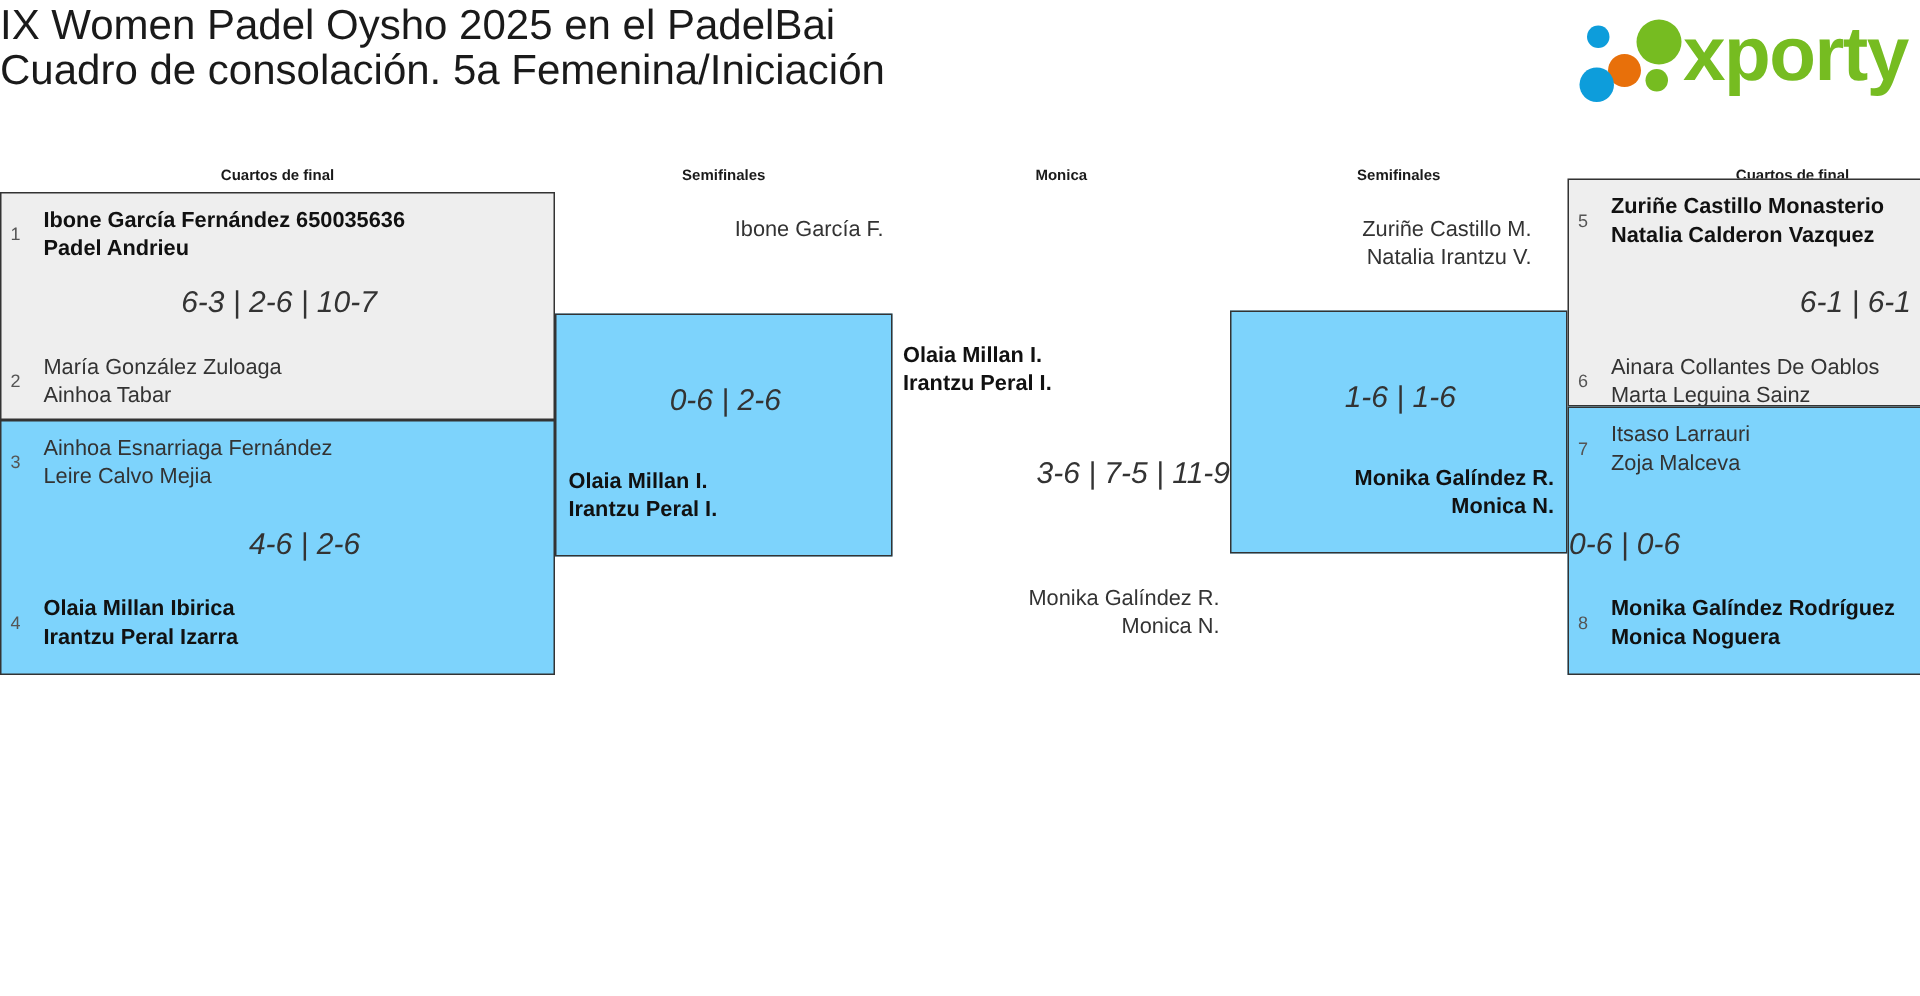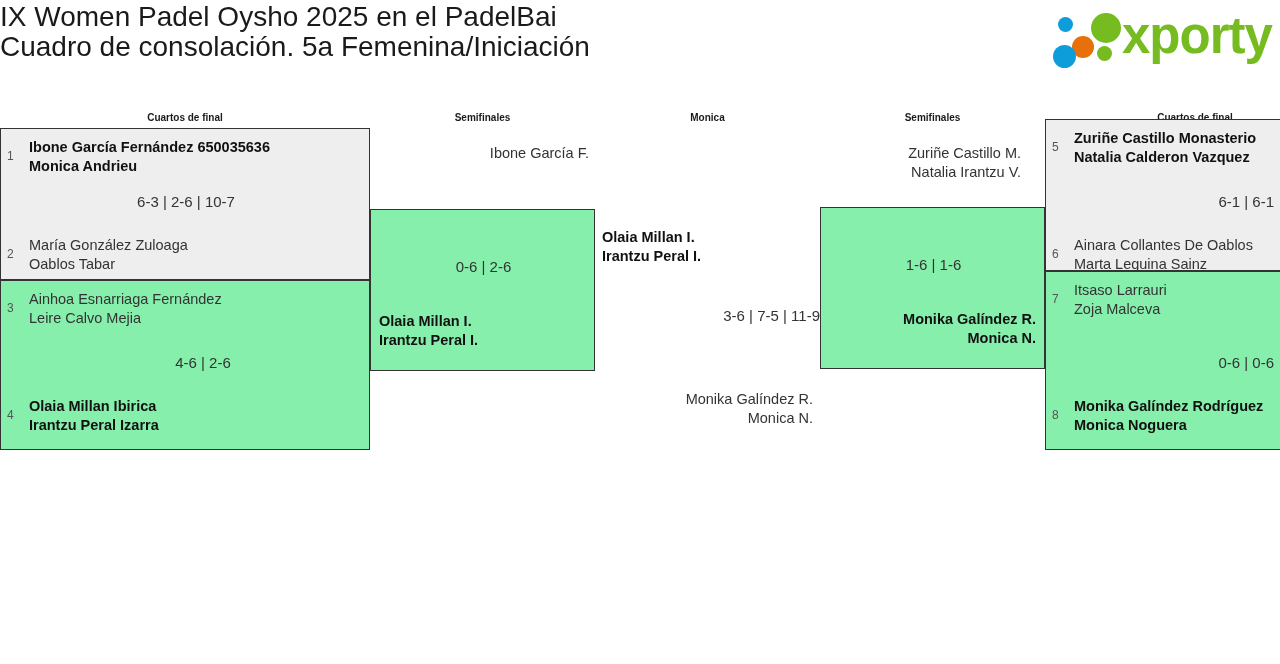--- a/index.html
+++ b/index.html
@@ -81,21 +81,21 @@
     text-align: center;
     color: #1a1a1a;
     white-space: nowrap;
     margin-top: 17px;
   }
 
   .match-box {
     position: absolute;
     border: 1px solid #333333;
     box-sizing: border-box;
-    background: #86efac;
+    background: #7dd3fc;
   }
   .match-box.shaded { background: #eeeeee; }
   .match-box.no-box { border: none; background: transparent; }
 
   .team {
     position: absolute;
     left: 0;
     width: 100%;
     box-sizing: border-box;
     font-size: 14.5px;
@@ -112,24 +112,25 @@
     top: 9px;
   }
   .team .names { display: block; }
   .team .nm { display: block; white-space: nowrap; }
 
   .team.left-align { text-align: left; }
   .team.right-align { text-align: right; }
 
   .score {
     position: absolute;
-    font-size: 15px;
+    font-size: 20px;
     line-height: 18px;
     color: #333333;
     white-space: nowrap;
+    font-style: italic;
   }
 </style>
 </head>
 <body>
 
 <div id="header">
 
   <div id="title-block">
     <div class="title-line">IX Women Padel Oysho 2025 en el PadelBai</div>
     <div class="title-line">Cuadro de consolación. 5a Femenina/Iniciación</div>
@@ -154,29 +155,29 @@
   <div class="col-header" style="left:370px; width:225px;">Semifinales</div>
   <div class="col-header" style="left:595px; width:225px;">Monica</div>
   <div class="col-header" style="left:820px; width:225px;">Semifinales</div>
   <div class="col-header" style="left:1045px; width:300px; text-align:center;">Cuartos de final</div>
 
   <div class="match-box shaded" style="left:0px; top:36px; width:370px; height:152px;">
     <div class="team bold left-align" style="top:9px; padding-left:28px; padding-right:6px;">
       <span class="seed" style="left:6px; top:9px;">1</span>
       <span class="names">
         <span class="nm">Ibone García Fernández 650035636</span>
-        <span class="nm">Monica Andrieu</span>
+        <span class="nm">Padel Andrieu</span>
       </span>
     </div>
     <div class="score" style="left:0px; top:64px; width:370px; text-align:center;">6-3 | 2-6 | 10-7</div>
     <div class="team left-align" style="top:107px; padding-left:28px; padding-right:6px;">
       <span class="seed" style="left:6px; top:9px;">2</span>
       <span class="names">
         <span class="nm">María González Zuloaga</span>
-        <span class="nm">Oablos Tabar</span>
+        <span class="nm">Ainhoa Tabar</span>
       </span>
     </div>
   </div>
 
   <div class="match-box" style="left:0px; top:188px; width:370px; height:170px;">
     <div class="team left-align" style="top:9px; padding-left:28px; padding-right:6px;">
       <span class="seed" style="left:6px; top:9px;">3</span>
       <span class="names">
         <span class="nm">Ainhoa Esnarriaga Fernández</span>
         <span class="nm">Leire Calvo Mejia</span>
@@ -268,21 +269,21 @@
   </div>
 
   <div class="match-box" style="left:1045px; top:179px; width:300px; height:179px;">
     <div class="team left-align" style="top:9px; padding-left:28px; padding-right:6px;">
       <span class="seed" style="left:6px; top:9px;">7</span>
       <span class="names">
         <span class="nm">Itsaso Larrauri</span>
         <span class="nm">Zoja Malceva</span>
       </span>
     </div>
-    <div class="score" style="left:0px; top:82px; width:228px; text-align:right;">0-6 | 0-6</div>
+    <div class="score" style="left:0px; top:82px; width:228px; ">0-6 | 0-6</div>
     <div class="team bold left-align" style="top:125px; padding-left:28px; padding-right:6px;">
       <span class="seed" style="left:6px; top:9px;">8</span>
       <span class="names">
         <span class="nm">Monika Galíndez Rodríguez</span>
         <span class="nm">Monica Noguera</span>
       </span>
     </div>
   </div>
 
 </div>

